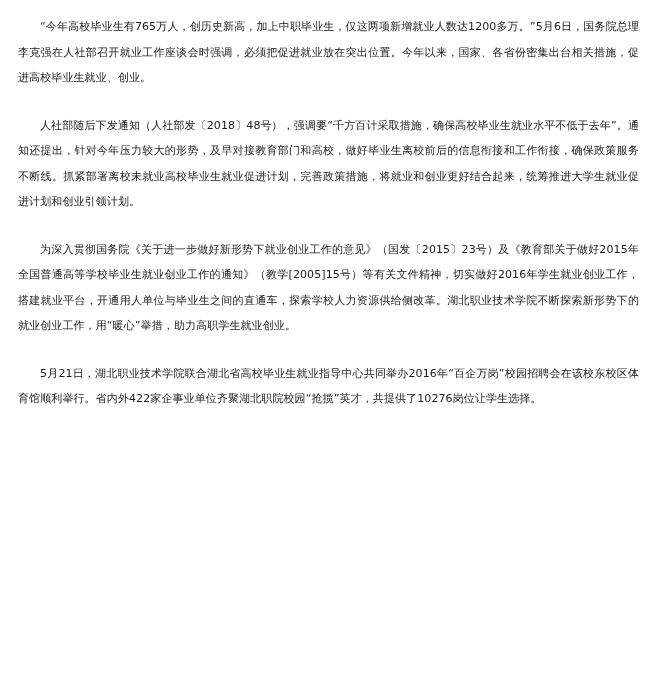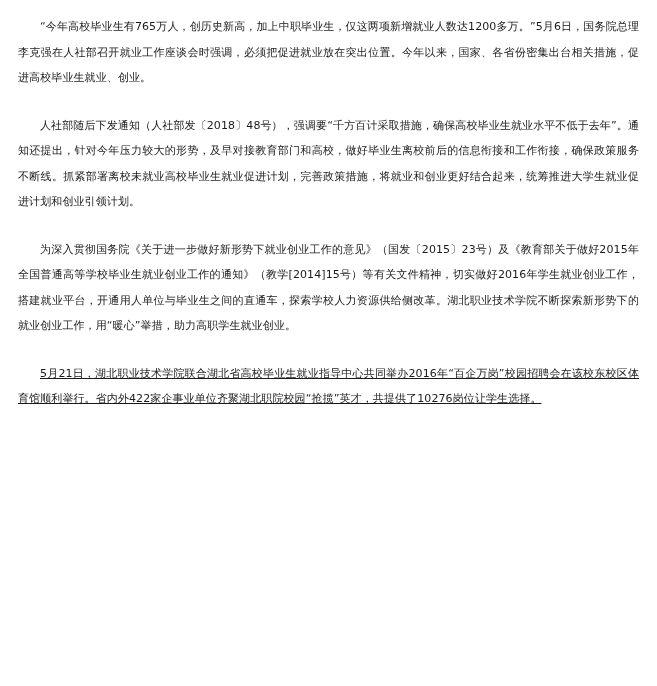--- a/index.html
+++ b/index.html
@@ -26,24 +26,23 @@
     line-height: 25.5px;
     color: #1a1a1a;
     text-align: justify;
     text-justify: inter-ideograph;
     text-indent: 2em;
     letter-spacing: 0.1px;
     font-family: "DejaVu Sans", "Liberation Sans", sans-serif;
   }
   .para:last-child {
     margin-bottom: 0;
-    text-decoration: underline;
   }
 </style>
 </head>
 <body>
 
 <div class="page">
   <p class="para">“今年高校毕业生有765万人，创历史新高，加上中职毕业生，仅这两项新增就业人数达1200多万。”5月6日，国务院总理李克强在人社部召开就业工作座谈会时强调，必须把促进就业放在突出位置。今年以来，国家、各省份密集出台相关措施，促进高校毕业生就业、创业。</p>
   <p class="para">人社部随后下发通知（人社部发〔2018〕48号），强调要“千方百计采取措施，确保高校毕业生就业水平不低于去年”。通知还提出，针对今年压力较大的形势，及早对接教育部门和高校，做好毕业生离校前后的信息衔接和工作衔接，确保政策服务不断线。抓紧部署离校未就业高校毕业生就业促进计划，完善政策措施，将就业和创业更好结合起来，统筹推进大学生就业促进计划和创业引领计划。</p>
-  <p class="para">为深入贯彻国务院《关于进一步做好新形势下就业创业工作的意见》（国发〔2015〕23号）及《教育部关于做好2015年全国普通高等学校毕业生就业创业工作的通知》（教学[2014]15号）等有关文件精神，切实做好2016年学生就业创业工作，搭建就业平台，开通用人单位与毕业生之间的直通车，探索学校人力资源供给侧改革。湖北职业技术学院不断探索新形势下的就业创业工作，用“暖心”举措，助力高职学生就业创业。</p>
+  <p class="para">为深入贯彻国务院《关于进一步做好新形势下就业创业工作的意见》（国发〔2015〕23号）及《教育部关于做好2015年全国普通高等学校毕业生就业创业工作的通知》（教学[2005]15号）等有关文件精神，切实做好2016年学生就业创业工作，搭建就业平台，开通用人单位与毕业生之间的直通车，探索学校人力资源供给侧改革。湖北职业技术学院不断探索新形势下的就业创业工作，用“暖心”举措，助力高职学生就业创业。</p>
   <p class="para">5月21日，湖北职业技术学院联合湖北省高校毕业生就业指导中心共同举办2016年“百企万岗”校园招聘会在该校东校区体育馆顺利举行。省内外422家企事业单位齐聚湖北职院校园“抢揽”英才，共提供了10276岗位让学生选择。</p>
 </div>
 
 </body></html>

